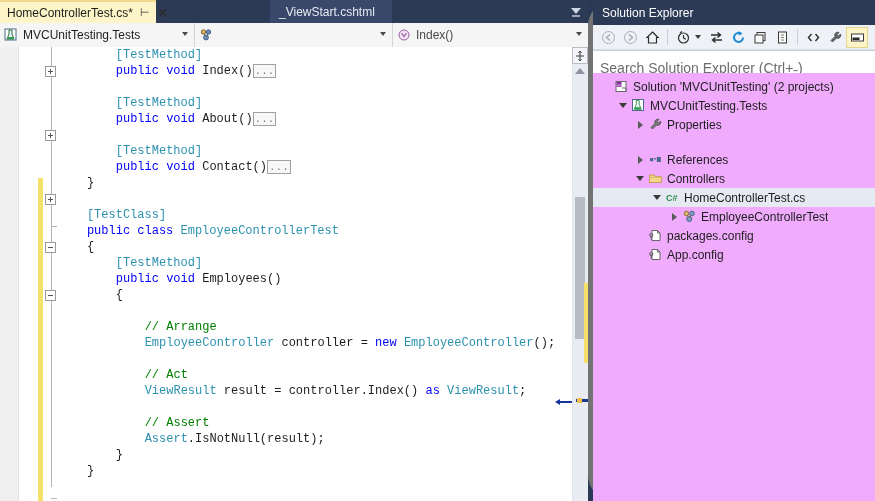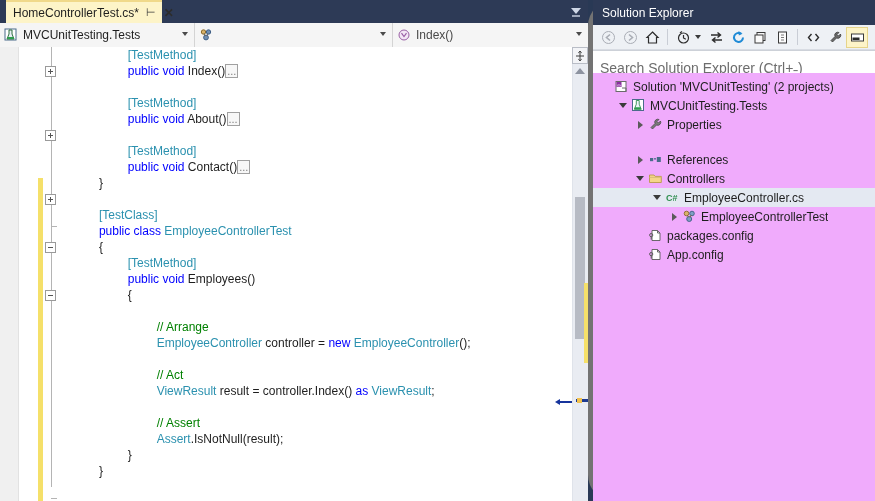--- a/index.html
+++ b/index.html
@@ -152,23 +152,23 @@
     background: #555;
   }
   .outline-foot {
     position: absolute; left: 7px;
     width: 6px; height: 1px; background: #b4b4b4;
   }
 
   
   #code-text {
     position: absolute;
-    left: 70px; top: 0;
+    left: 58px; top: 0;
     width: 496px; height: 454px;
-    font-family: Liberation Sans, sans-serif;
+    font-family: Liberation Mono, monospace;
     font-size: 12px;
     line-height: 16px;
     white-space: pre;
   }
   .cl { height: 16px; display: block; }
   .kw  { color: #0000ff; }
   .typ { color: #2b91af; }
   .cmt { color: #008000; }
   .pln { color: #1e1e1e; }
   .attr{ color: #2b91af; }
@@ -337,24 +337,27 @@
   svg { display: block; }
 </style>
 </head>
 <body>
 
 <div id="app">
 
   <div id="editor-pane">
 
     <div id="tab-strip">
-        <div class="tab active" style="left: 0px; width: 156px; margin-left: 6px;">
+        <div class="tab active" style="left: 0px; width: 156px;">
           <span>HomeControllerTest.cs*</span>
           <span class="tab-pin">⊣</span>
           <span class="tab-close">✕</span>
+        </div>
+        <div class="tab inactive" style="left: 270px; width: 122px;">
+          <span>_ViewStart.cshtml</span>
         </div>
         <div id="tab-overflow">
           <svg width="14" height="12" viewBox="0 0 14 12">
             <path d="M2 2 L12 2 L7 8 Z" fill="#cfd7e6"></path>
             <path d="M3 10 L11 10" stroke="#cfd7e6" stroke-width="1.4"></path>
           </svg>
         </div>
       </div>
 
     <div id="nav-bar">
@@ -586,21 +589,21 @@
         </div>
         <div class="tree-row selected" style="padding-left: 57px;">
           <span class="expander">
             <span class="arrow-expanded"></span>
           </span>
           <span class="tree-icon">
             <svg width="15" height="15" viewBox="0 0 15 15">
               <text x="1" y="11" font-size="9" font-weight="bold" fill="#2f8f4f" font-family="sans-serif">C#</text>
             </svg>
           </span>
-          <span class="tree-label">EmployeeController.cs</span>
+          <span class="tree-label">HomeControllerTest.cs</span>
         </div>
         <div class="tree-row" style="padding-left: 74px;">
           <span class="expander">
             <span class="arrow-collapsed"></span>
           </span>
           <span class="tree-icon">
             <svg width="15" height="15" viewBox="0 0 15 15">
               <circle cx="4.5" cy="4.5" r="2.3" fill="#d9b36a" stroke="#8a6a2a" stroke-width="0.9"></circle>
               <circle cx="10" cy="4.5" r="2.3" fill="#7f9fc4" stroke="#3f5f85" stroke-width="0.9"></circle>
               <circle cx="7.2" cy="10" r="2.5" fill="#7f9fc4" stroke="#3f5f85" stroke-width="0.9"></circle>

